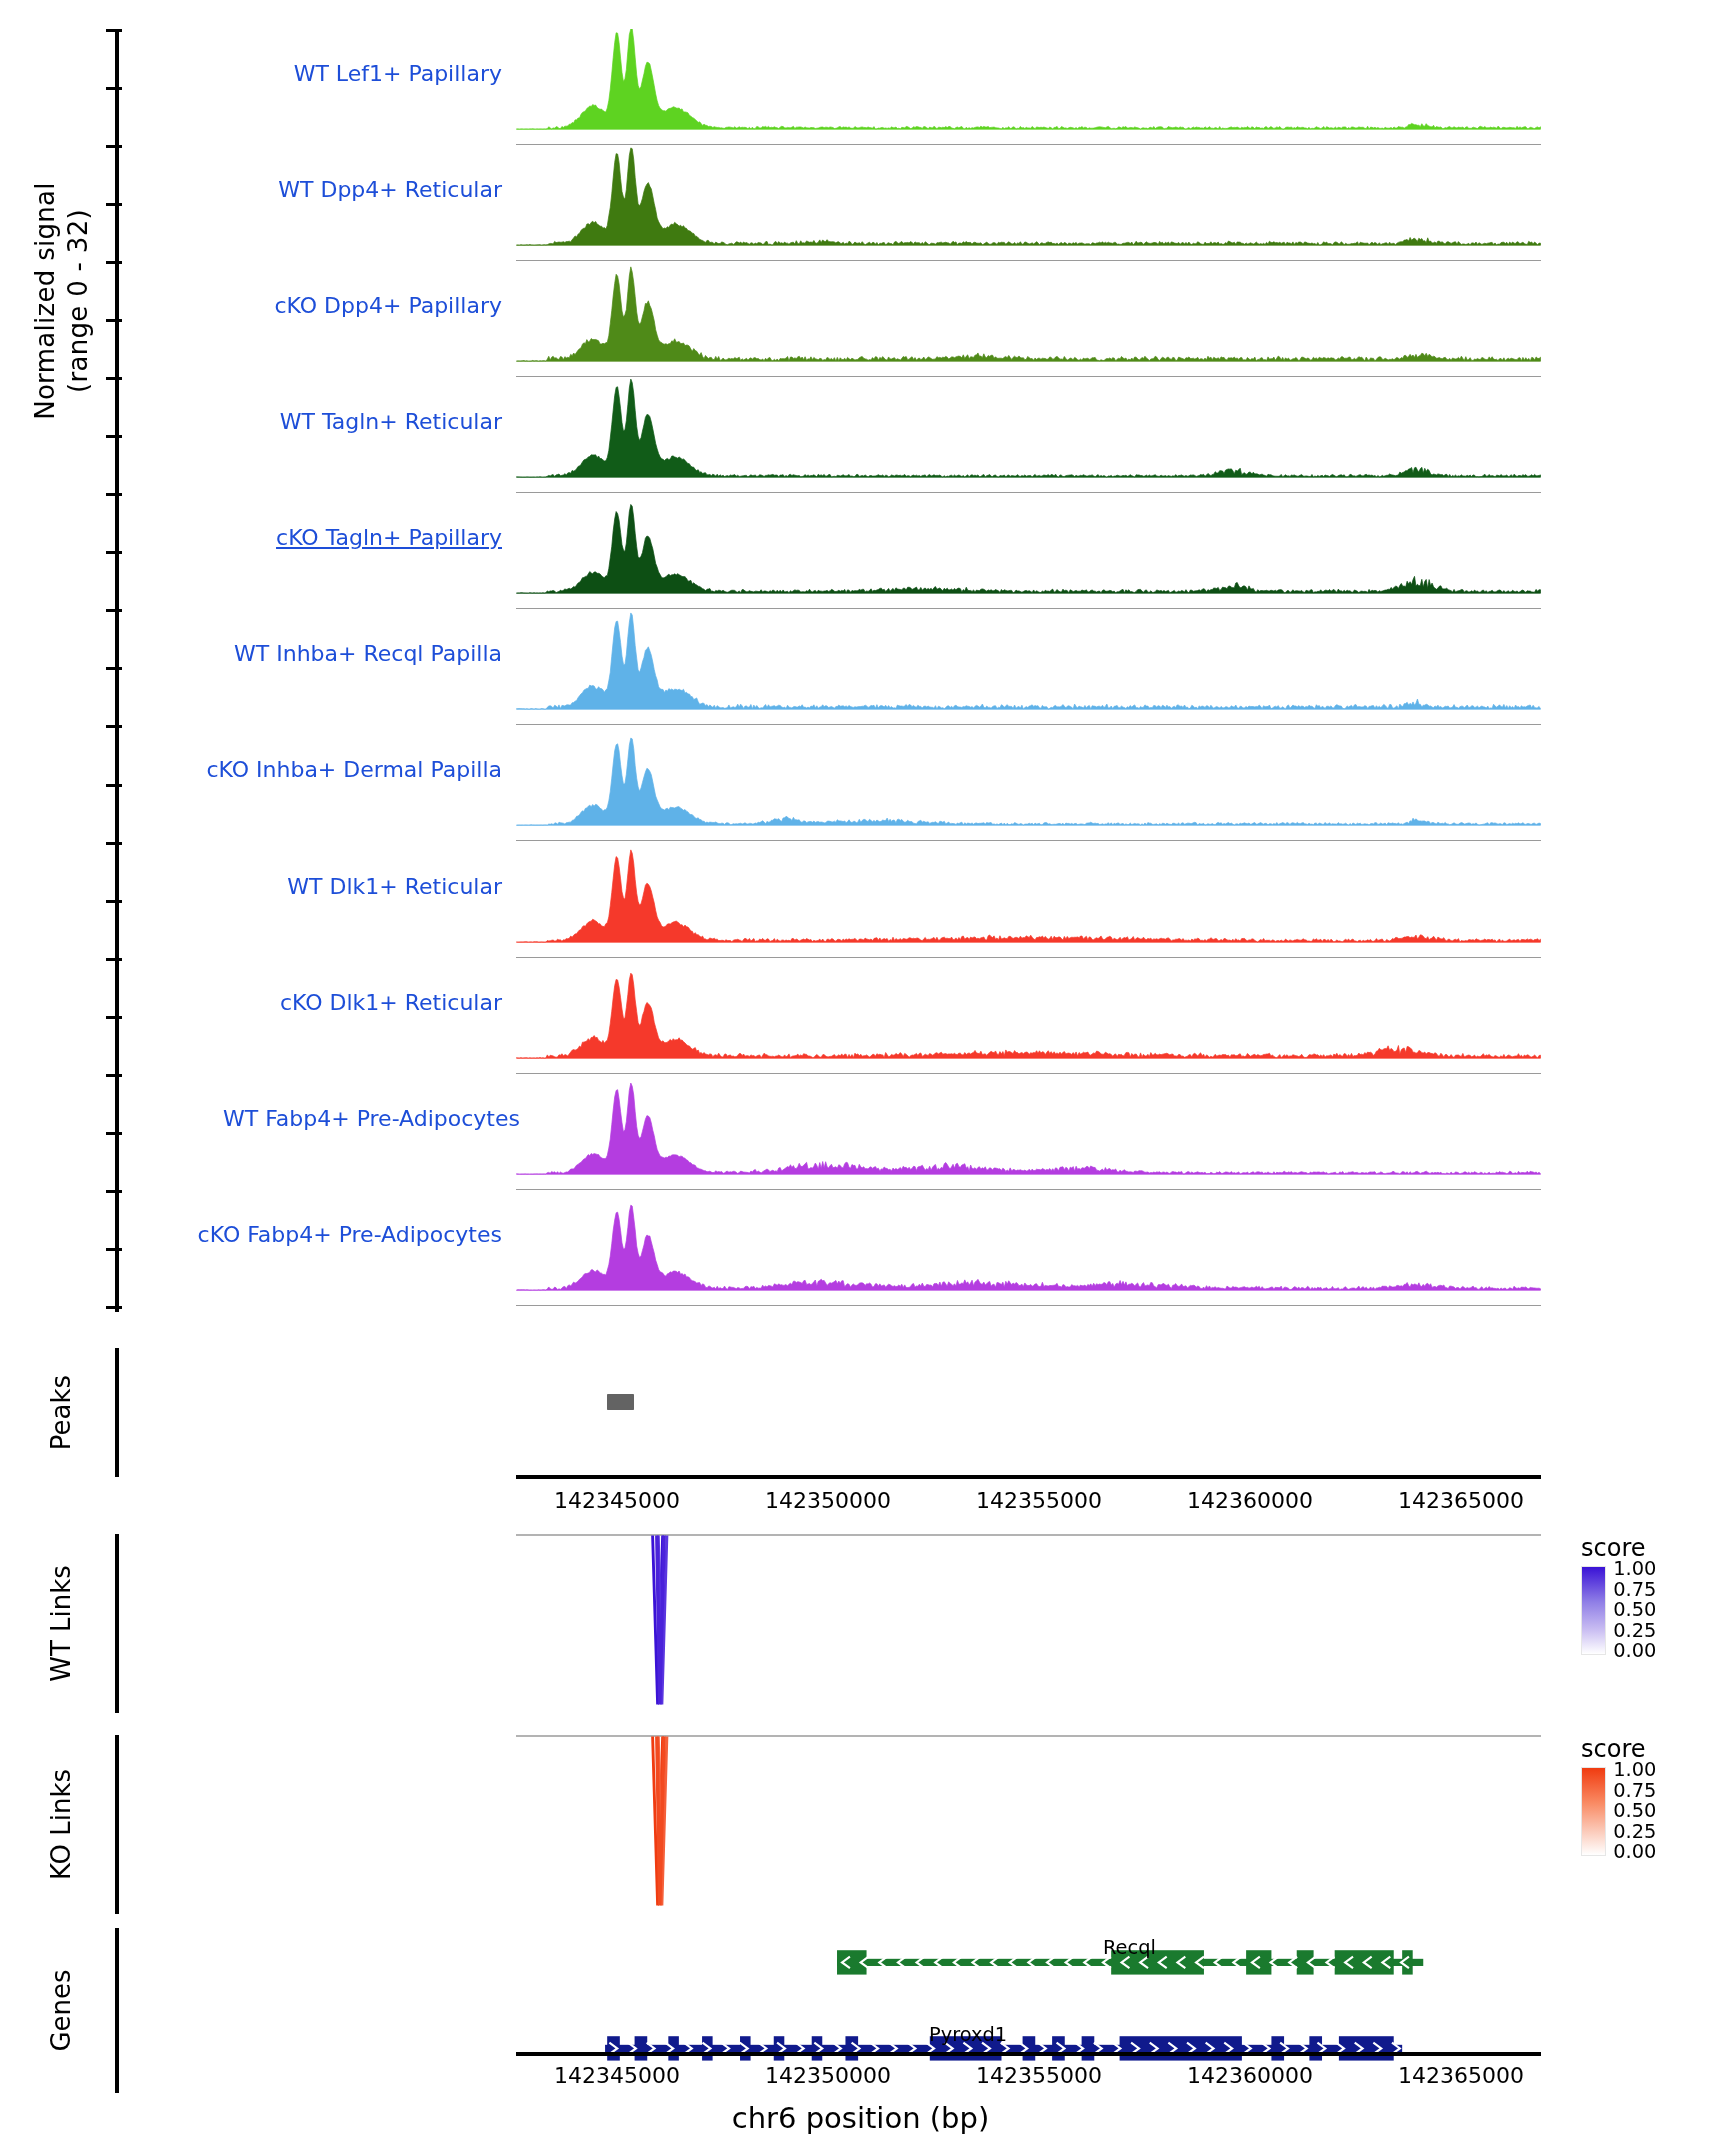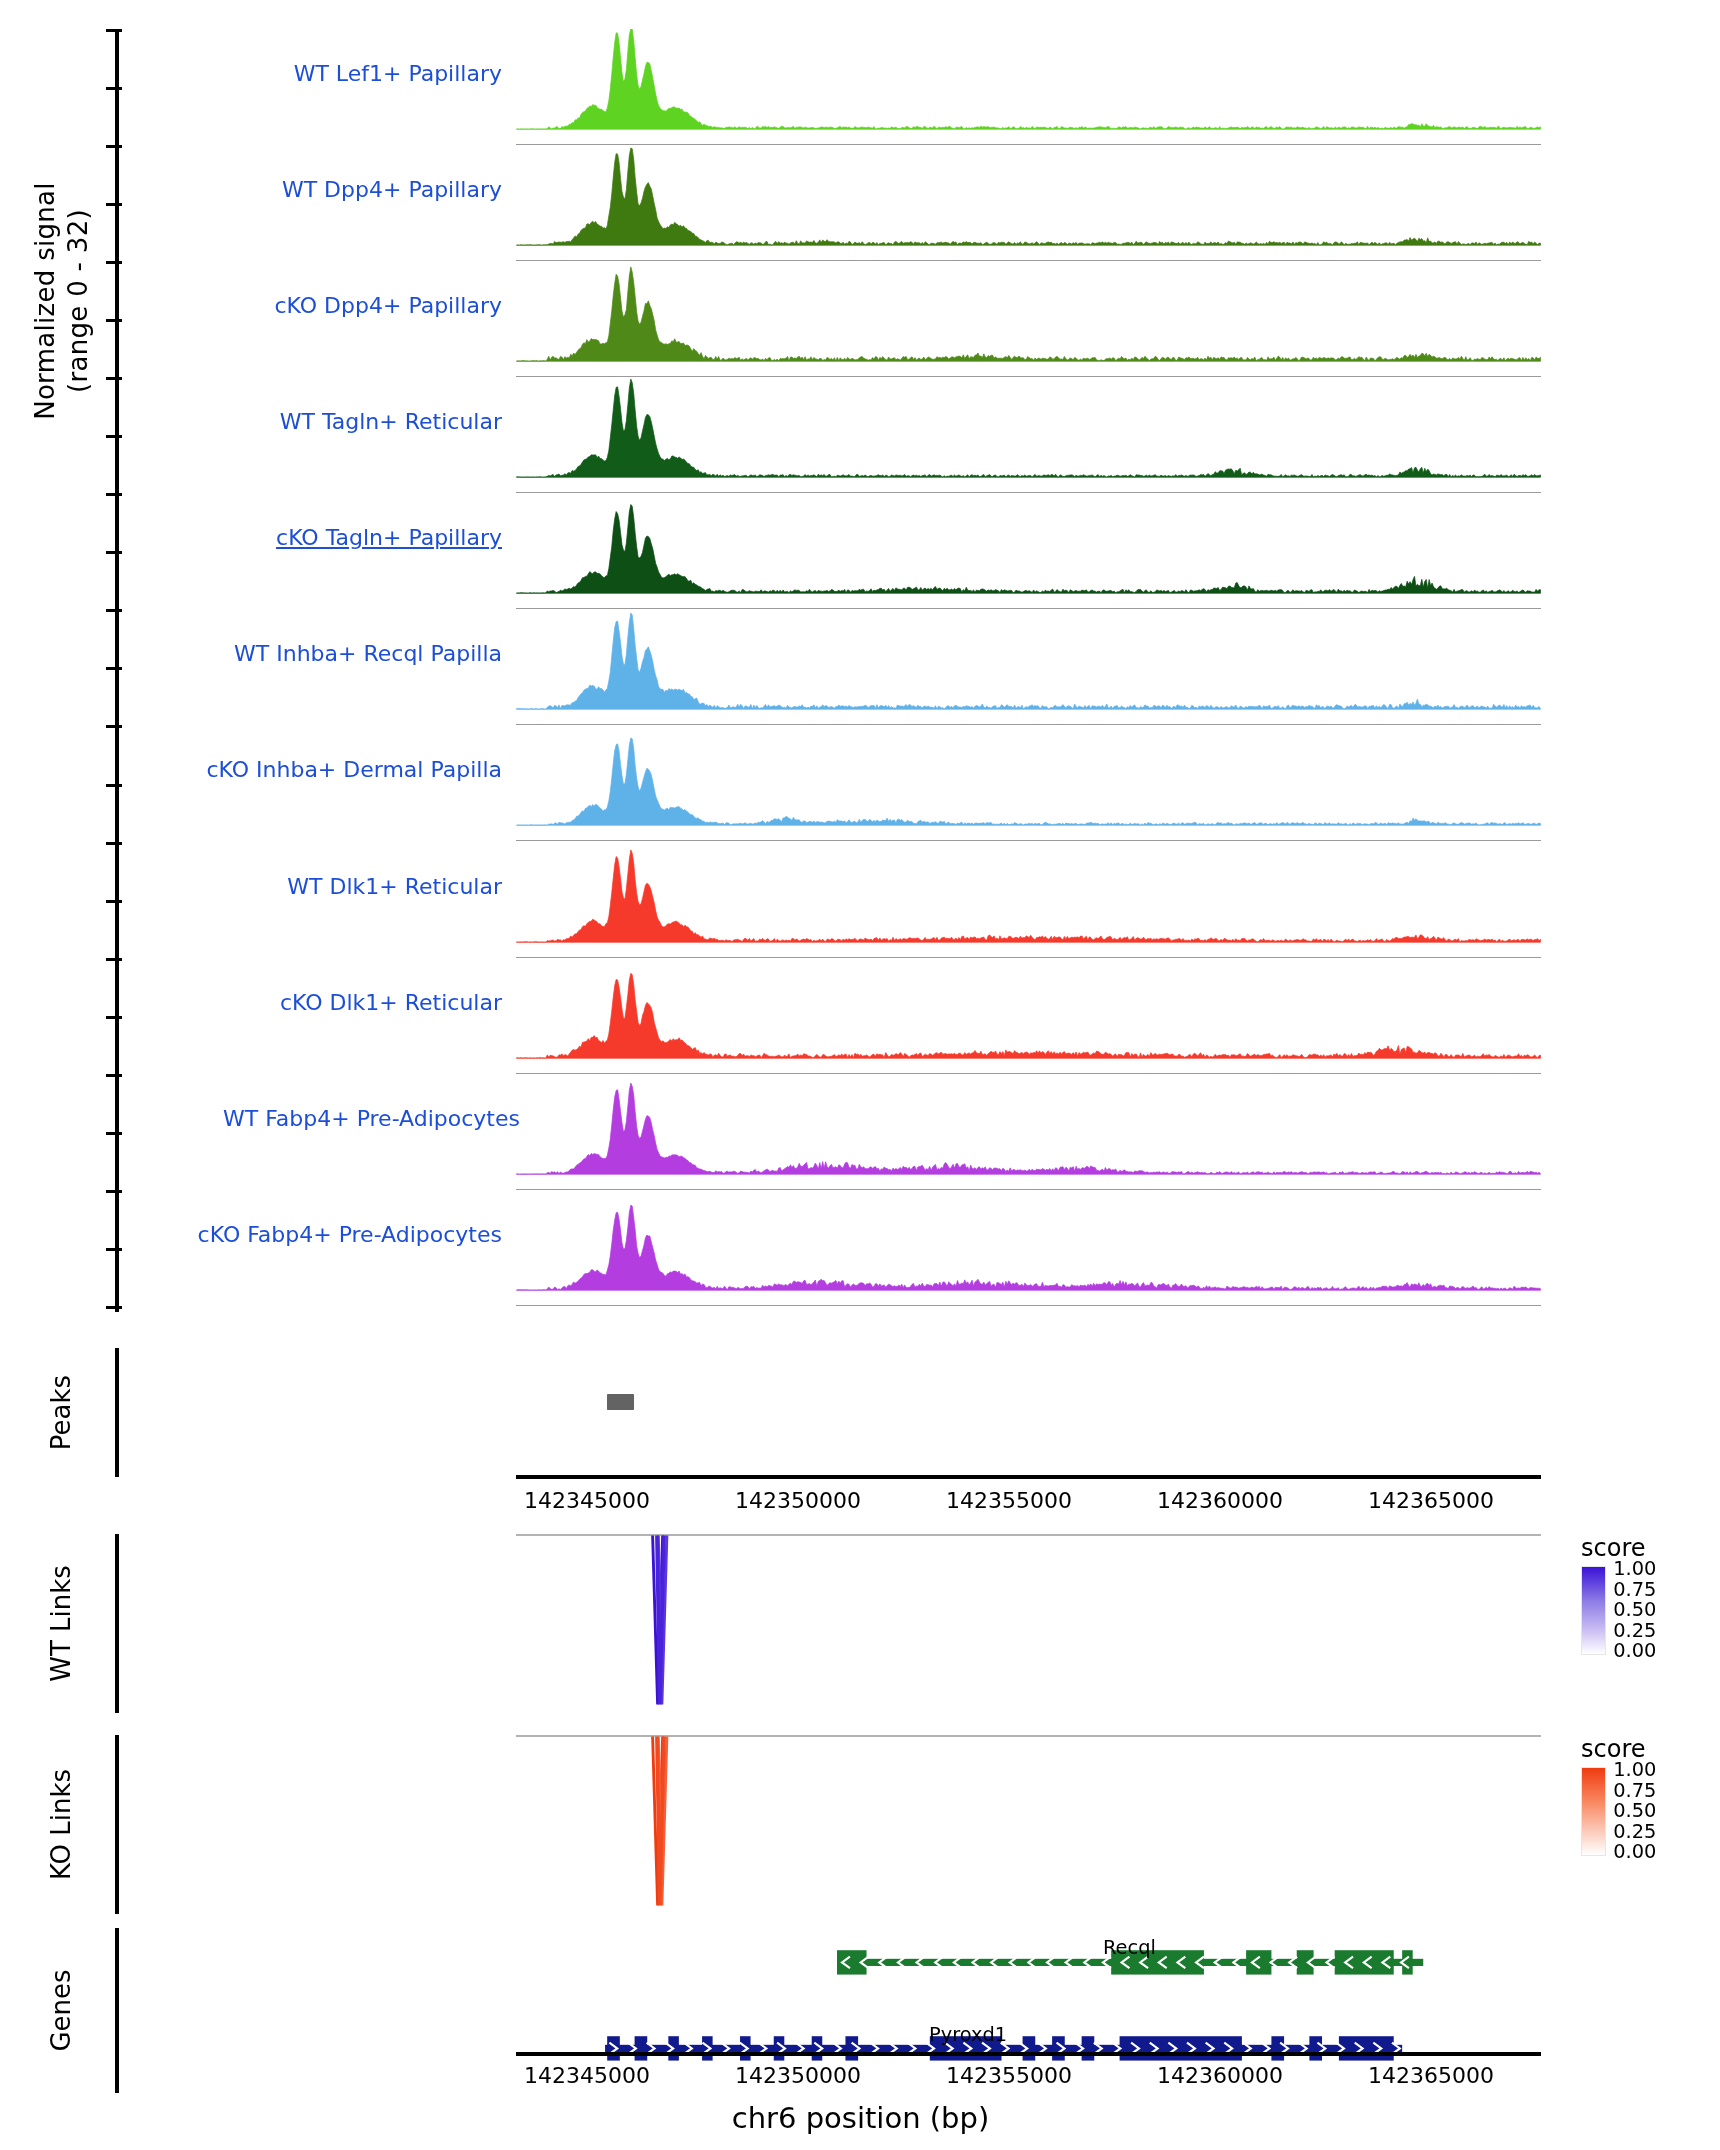--- a/index.html
+++ b/index.html
@@ -108,21 +108,21 @@
 
   
   .axis-line {
     position: absolute;
     height: 3.6px;
     background: #000;
   }
   .axis-tick-label {
     position: absolute;
     font-size: 22px;
-    text-align: left;
+    text-align: center;
     width: 186px;
     color: #000;
   }
 
   
   .links-panel {
     position: absolute;
     left: 516px;
     width: 1025px;
   }
@@ -227,21 +227,21 @@
       <div class="track" style="top: 29px;">
         <div class="track-label" style="left: 387px; transform: translateX(-100%);">WT Lef1+ Papillary</div>
         <div class="track-plot">
           <svg width="1025" height="116" viewBox="0 0 1430 162">
             <path d="M 0 140 L 0.0 139.5 L 2.0 139.6 L 4.1 139.9 L 6.1 139.6 L 8.2 139.5 L 10.2 139.9 L 12.3 139.6 L 14.3 139.6 L 16.4 139.9 L 18.4 139.5 L 20.5 139.6 L 22.5 139.4 L 24.5 139.7 L 26.6 139.9 L 28.6 139.5 L 30.7 139.7 L 32.7 139.6 L 34.8 139.6 L 36.8 139.8 L 38.9 139.5 L 40.9 139.7 L 43.0 139.2 L 45.0 136.6 L 47.1 138.1 L 49.1 139.6 L 51.1 138.1 L 53.2 138.6 L 55.2 136.4 L 57.3 136.7 L 59.3 139.1 L 61.4 139.1 L 63.4 136.1 L 65.5 137.4 L 67.5 135.7 L 69.6 135.7 L 71.6 135.4 L 73.6 133.0 L 75.7 132.9 L 77.7 130.7 L 79.8 131.2 L 81.8 126.9 L 83.9 127.0 L 85.9 124.3 L 88.0 124.2 L 90.0 119.3 L 92.1 116.5 L 94.1 115.4 L 96.2 114.4 L 98.2 111.0 L 100.2 109.7 L 102.3 107.4 L 104.3 108.4 L 106.4 105.5 L 108.4 106.7 L 110.5 106.2 L 112.5 109.5 L 114.6 111.1 L 116.6 112.2 L 118.7 111.8 L 120.7 113.9 L 122.7 115.3 L 124.8 116.0 L 126.8 110.2 L 128.9 99.9 L 130.9 84.1 L 133.0 63.0 L 135.0 40.0 L 137.1 19.1 L 139.1 5.3 L 141.2 5.9 L 143.2 19.0 L 145.3 40.8 L 147.3 60.8 L 149.3 73.3 L 151.4 69.9 L 153.4 56.5 L 155.5 31.0 L 157.5 8.1 L 159.6 0.0 L 161.6 0.0 L 163.7 16.6 L 165.7 40.3 L 167.8 64.0 L 169.8 78.9 L 171.8 84.0 L 173.9 80.3 L 175.9 71.3 L 178.0 62.5 L 180.0 52.2 L 182.1 46.5 L 184.1 46.8 L 186.2 48.9 L 188.2 58.1 L 190.3 68.6 L 192.3 79.2 L 194.3 90.6 L 196.4 100.3 L 198.4 106.7 L 200.5 110.7 L 202.5 112.3 L 204.6 114.2 L 206.6 114.0 L 208.7 114.9 L 210.7 112.4 L 212.8 111.1 L 214.8 110.8 L 216.9 110.0 L 218.9 108.6 L 220.9 109.2 L 223.0 110.4 L 225.0 110.6 L 227.1 110.4 L 229.1 112.4 L 231.2 111.6 L 233.2 115.9 L 235.3 115.8 L 237.3 116.2 L 239.4 117.1 L 241.4 120.6 L 243.4 121.7 L 245.5 123.6 L 247.5 124.5 L 249.6 126.4 L 251.6 128.2 L 253.7 130.6 L 255.7 129.6 L 257.8 132.1 L 259.8 134.6 L 261.9 132.9 L 263.9 134.3 L 266.0 134.8 L 268.0 136.3 L 270.0 135.8 L 272.1 136.2 L 274.1 137.5 L 276.2 136.4 L 278.2 137.1 L 280.3 137.5 L 282.3 137.4 L 284.4 138.1 L 286.4 138.0 L 288.5 138.6 L 290.5 138.7 L 292.5 137.4 L 294.6 137.2 L 296.6 136.8 L 298.7 137.1 L 300.7 137.6 L 302.8 138.1 L 304.8 136.4 L 306.9 138.4 L 308.9 137.9 L 311.0 136.5 L 313.0 137.8 L 315.1 137.2 L 317.1 137.4 L 319.1 137.3 L 321.2 137.8 L 323.2 139.2 L 325.3 137.3 L 327.3 139.7 L 329.4 137.1 L 331.4 139.6 L 333.5 138.8 L 335.5 136.1 L 337.6 136.7 L 339.6 138.1 L 341.6 138.3 L 343.7 136.3 L 345.7 137.0 L 347.8 136.0 L 349.8 137.6 L 351.9 136.0 L 353.9 137.9 L 356.0 137.2 L 358.0 137.7 L 360.1 136.6 L 362.1 137.6 L 364.1 138.0 L 366.2 139.0 L 368.2 137.1 L 370.3 135.9 L 372.3 136.3 L 374.4 138.0 L 376.4 138.3 L 378.5 137.4 L 380.5 137.9 L 382.6 137.9 L 384.6 137.2 L 386.7 135.9 L 388.7 139.0 L 390.7 137.2 L 392.8 137.1 L 394.8 136.8 L 396.9 136.8 L 398.9 137.4 L 401.0 138.2 L 403.0 136.8 L 405.1 138.0 L 407.1 138.1 L 409.2 138.3 L 411.2 137.6 L 413.2 137.7 L 415.3 137.8 L 417.3 139.0 L 419.4 138.5 L 421.4 138.3 L 423.5 137.4 L 425.5 137.0 L 427.6 136.9 L 429.6 137.8 L 431.7 137.1 L 433.7 137.2 L 435.8 137.8 L 437.8 136.8 L 439.8 137.1 L 441.9 137.6 L 443.9 139.0 L 446.0 138.7 L 448.0 138.0 L 450.1 136.7 L 452.1 136.1 L 454.2 138.2 L 456.2 136.7 L 458.3 137.3 L 460.3 137.0 L 462.3 137.9 L 464.4 136.7 L 466.4 138.3 L 468.5 138.7 L 470.5 138.5 L 472.6 136.3 L 474.6 137.5 L 476.7 138.3 L 478.7 137.9 L 480.8 137.1 L 482.8 136.8 L 484.8 137.4 L 486.9 137.6 L 488.9 137.9 L 491.0 136.8 L 493.0 137.7 L 495.1 138.0 L 497.1 138.5 L 499.2 136.3 L 501.2 139.7 L 503.3 139.3 L 505.3 138.3 L 507.4 138.6 L 509.4 137.7 L 511.4 137.5 L 513.5 138.6 L 515.5 138.2 L 517.6 138.8 L 519.6 138.1 L 521.7 138.9 L 523.7 136.6 L 525.8 138.0 L 527.8 137.8 L 529.9 137.0 L 531.9 139.0 L 533.9 138.6 L 536.0 139.5 L 538.0 137.3 L 540.1 137.6 L 542.1 138.2 L 544.2 136.0 L 546.2 136.4 L 548.3 137.7 L 550.3 139.1 L 552.4 138.6 L 554.4 136.4 L 556.5 137.5 L 558.5 136.3 L 560.5 136.5 L 562.6 137.3 L 564.6 137.6 L 566.7 138.8 L 568.7 136.3 L 570.8 136.6 L 572.8 137.9 L 574.9 139.2 L 576.9 137.0 L 579.0 137.8 L 581.0 138.1 L 583.0 135.9 L 585.1 137.4 L 587.1 139.2 L 589.2 137.3 L 591.2 137.2 L 593.3 138.0 L 595.3 137.2 L 597.4 137.7 L 599.4 136.3 L 601.5 137.7 L 603.5 136.3 L 605.6 136.1 L 607.6 138.3 L 609.6 138.7 L 611.7 139.3 L 613.7 137.6 L 615.8 136.9 L 617.8 138.1 L 619.9 136.8 L 621.9 136.1 L 624.0 138.8 L 626.0 139.5 L 628.1 137.3 L 630.1 138.9 L 632.1 137.8 L 634.2 138.9 L 636.2 137.8 L 638.3 138.3 L 640.3 137.5 L 642.4 136.9 L 644.4 136.7 L 646.5 137.5 L 648.5 135.8 L 650.6 137.1 L 652.6 136.1 L 654.6 136.8 L 656.7 136.9 L 658.7 136.2 L 660.8 137.8 L 662.8 137.4 L 664.9 137.2 L 666.9 137.0 L 669.0 137.8 L 671.0 138.1 L 673.1 138.2 L 675.1 138.9 L 677.2 139.7 L 679.2 137.2 L 681.2 139.3 L 683.3 138.0 L 685.3 138.4 L 687.4 136.4 L 689.4 138.9 L 691.5 138.4 L 693.5 136.5 L 695.6 137.1 L 697.6 139.7 L 699.7 138.6 L 701.7 138.9 L 703.7 136.0 L 705.8 138.4 L 707.8 137.6 L 709.9 139.0 L 711.9 137.3 L 714.0 138.3 L 716.0 138.1 L 718.1 138.7 L 720.1 136.1 L 722.2 137.9 L 724.2 139.2 L 726.3 136.7 L 728.3 137.3 L 730.3 137.6 L 732.4 137.2 L 734.4 137.5 L 736.5 137.0 L 738.5 137.5 L 740.6 138.3 L 742.6 138.8 L 744.7 137.0 L 746.7 137.9 L 748.8 139.5 L 750.8 137.6 L 752.8 137.3 L 754.9 136.0 L 756.9 139.2 L 759.0 138.8 L 761.0 136.3 L 763.1 137.1 L 765.1 138.2 L 767.2 138.1 L 769.2 139.0 L 771.3 138.0 L 773.3 137.3 L 775.4 137.6 L 777.4 138.1 L 779.4 138.9 L 781.5 137.6 L 783.5 139.4 L 785.6 137.1 L 787.6 137.5 L 789.7 136.3 L 791.7 138.1 L 793.8 137.1 L 795.8 137.5 L 797.9 139.2 L 799.9 138.0 L 801.9 138.6 L 804.0 138.5 L 806.0 138.4 L 808.1 138.0 L 810.1 137.3 L 812.2 136.8 L 814.2 136.6 L 816.3 136.8 L 818.3 137.1 L 820.4 137.6 L 822.4 138.0 L 824.4 136.8 L 826.5 136.0 L 828.5 137.7 L 830.6 139.2 L 832.6 138.8 L 834.7 138.6 L 836.7 139.3 L 838.8 138.7 L 840.8 136.6 L 842.9 137.3 L 844.9 138.4 L 847.0 136.4 L 849.0 137.2 L 851.0 136.2 L 853.1 138.4 L 855.1 138.1 L 857.2 137.5 L 859.2 137.7 L 861.3 138.3 L 863.3 136.8 L 865.4 137.5 L 867.4 137.8 L 869.5 138.6 L 871.5 139.8 L 873.5 138.3 L 875.6 138.0 L 877.6 138.6 L 879.7 138.4 L 881.7 139.4 L 883.8 137.7 L 885.8 137.3 L 887.9 138.7 L 889.9 136.1 L 892.0 139.1 L 894.0 137.7 L 896.1 136.8 L 898.1 136.6 L 900.1 136.6 L 902.2 137.1 L 904.2 139.6 L 906.3 138.8 L 908.3 138.5 L 910.4 136.1 L 912.4 137.1 L 914.5 137.5 L 916.5 138.0 L 918.6 137.6 L 920.6 136.8 L 922.6 137.5 L 924.7 138.2 L 926.7 136.7 L 928.8 137.4 L 930.8 137.2 L 932.9 139.1 L 934.9 139.9 L 937.0 138.5 L 939.0 137.7 L 941.1 139.4 L 943.1 138.2 L 945.2 136.9 L 947.2 138.2 L 949.2 136.9 L 951.3 137.4 L 953.3 137.5 L 955.4 138.4 L 957.4 138.1 L 959.5 138.7 L 961.5 136.6 L 963.6 138.2 L 965.6 138.4 L 967.7 136.3 L 969.7 138.6 L 971.7 138.5 L 973.8 138.9 L 975.8 137.6 L 977.9 138.1 L 979.9 139.6 L 982.0 136.2 L 984.0 139.8 L 986.1 138.3 L 988.1 138.9 L 990.2 138.8 L 992.2 139.0 L 994.2 138.1 L 996.3 137.3 L 998.3 136.7 L 1000.4 137.9 L 1002.4 137.4 L 1004.5 137.7 L 1006.5 137.0 L 1008.6 137.9 L 1010.6 138.9 L 1012.7 137.2 L 1014.7 138.1 L 1016.8 137.4 L 1018.8 138.0 L 1020.8 136.0 L 1022.9 138.0 L 1024.9 138.6 L 1027.0 136.6 L 1029.0 137.3 L 1031.1 139.4 L 1033.1 136.7 L 1035.2 137.7 L 1037.2 137.6 L 1039.3 138.7 L 1041.3 138.3 L 1043.3 138.8 L 1045.4 136.7 L 1047.4 136.4 L 1049.5 138.9 L 1051.5 137.7 L 1053.6 136.3 L 1055.6 137.7 L 1057.7 138.8 L 1059.7 138.1 L 1061.8 136.7 L 1063.8 137.8 L 1065.9 136.2 L 1067.9 138.6 L 1069.9 139.6 L 1072.0 139.8 L 1074.0 137.4 L 1076.1 137.0 L 1078.1 137.1 L 1080.2 137.6 L 1082.2 136.7 L 1084.3 138.8 L 1086.3 137.6 L 1088.4 138.6 L 1090.4 136.4 L 1092.4 137.4 L 1094.5 138.0 L 1096.5 137.4 L 1098.6 137.3 L 1100.6 138.2 L 1102.7 138.3 L 1104.7 139.4 L 1106.8 137.3 L 1108.8 139.5 L 1110.9 138.5 L 1112.9 138.9 L 1114.9 138.2 L 1117.0 136.4 L 1119.0 137.5 L 1121.1 138.1 L 1123.1 139.2 L 1125.2 138.1 L 1127.2 136.1 L 1129.3 139.7 L 1131.3 136.4 L 1133.4 137.3 L 1135.4 138.4 L 1137.5 137.9 L 1139.5 138.3 L 1141.5 138.8 L 1143.6 136.9 L 1145.6 138.8 L 1147.7 137.3 L 1149.7 137.7 L 1151.8 138.6 L 1153.8 137.0 L 1155.9 136.8 L 1157.9 136.7 L 1160.0 139.4 L 1162.0 137.6 L 1164.0 139.0 L 1166.1 137.0 L 1168.1 136.8 L 1170.2 137.7 L 1172.2 138.4 L 1174.3 137.9 L 1176.3 136.7 L 1178.4 137.3 L 1180.4 137.3 L 1182.5 137.2 L 1184.5 138.5 L 1186.6 139.2 L 1188.6 135.8 L 1190.6 139.5 L 1192.7 137.0 L 1194.7 137.3 L 1196.8 138.2 L 1198.8 137.3 L 1200.9 138.5 L 1202.9 137.6 L 1205.0 138.6 L 1207.0 138.8 L 1209.1 138.4 L 1211.1 139.2 L 1213.1 137.3 L 1215.2 138.4 L 1217.2 138.5 L 1219.3 138.4 L 1221.3 137.6 L 1223.4 138.9 L 1225.4 136.8 L 1227.5 138.2 L 1229.5 138.3 L 1231.6 136.1 L 1233.6 136.9 L 1235.7 137.2 L 1237.7 137.2 L 1239.7 138.5 L 1241.8 137.0 L 1243.8 136.5 L 1245.9 133.5 L 1247.9 133.6 L 1250.0 131.8 L 1252.0 132.8 L 1254.1 133.6 L 1256.1 133.7 L 1258.2 134.5 L 1260.2 134.4 L 1262.2 136.4 L 1264.3 132.3 L 1266.3 135.4 L 1268.4 135.8 L 1270.4 132.2 L 1272.5 134.8 L 1274.5 135.7 L 1276.6 136.4 L 1278.6 136.7 L 1280.7 134.5 L 1282.7 138.2 L 1284.7 136.3 L 1286.8 137.0 L 1288.8 137.3 L 1290.9 136.7 L 1292.9 138.8 L 1295.0 139.0 L 1297.0 137.6 L 1299.1 138.1 L 1301.1 136.9 L 1303.2 136.2 L 1305.2 137.9 L 1307.3 137.8 L 1309.3 136.6 L 1311.3 137.5 L 1313.4 138.3 L 1315.4 137.0 L 1317.5 137.5 L 1319.5 137.4 L 1321.6 136.9 L 1323.6 139.1 L 1325.7 136.9 L 1327.7 136.6 L 1329.8 138.6 L 1331.8 138.7 L 1333.8 138.5 L 1335.9 137.1 L 1337.9 137.6 L 1340.0 138.4 L 1342.0 139.1 L 1344.1 136.8 L 1346.1 135.9 L 1348.2 136.7 L 1350.2 137.6 L 1352.3 136.3 L 1354.3 138.0 L 1356.4 137.9 L 1358.4 138.0 L 1360.4 137.0 L 1362.5 138.0 L 1364.5 137.1 L 1366.6 137.6 L 1368.6 138.7 L 1370.7 135.8 L 1372.7 137.3 L 1374.8 139.3 L 1376.8 137.6 L 1378.9 137.3 L 1380.9 137.8 L 1382.9 138.1 L 1385.0 137.8 L 1387.0 137.3 L 1389.1 137.7 L 1391.1 137.9 L 1393.2 137.9 L 1395.2 138.8 L 1397.3 135.9 L 1399.3 138.4 L 1401.4 136.7 L 1403.4 138.1 L 1405.5 137.3 L 1407.5 136.6 L 1409.5 136.5 L 1411.6 139.2 L 1413.6 138.8 L 1415.7 137.3 L 1417.7 137.5 L 1419.8 138.6 L 1421.8 139.0 L 1423.9 137.5 L 1425.9 136.7 L 1428.0 138.1 L 1430.0 136.6 L 1430 140 Z" fill="#5ed321" stroke="#5ed321" stroke-width="1"></path>
           </svg>
         </div>
         <div class="baseline"></div>
       </div>
       <div class="track" style="top: 145px;">
-        <div class="track-label" style="left: 387px; transform: translateX(-100%);">WT Dpp4+ Papillary</div>
+        <div class="track-label" style="left: 387px; transform: translateX(-100%);">WT Dpp4+ Reticular</div>
         <div class="track-plot">
           <svg width="1025" height="116" viewBox="0 0 1430 162">
             <path d="M 0 140 L 0.0 139.6 L 2.0 139.7 L 4.1 139.9 L 6.1 139.3 L 8.2 139.6 L 10.2 139.8 L 12.3 139.6 L 14.3 139.3 L 16.4 139.7 L 18.4 139.1 L 20.5 139.5 L 22.5 139.6 L 24.5 139.9 L 26.6 139.6 L 28.6 139.5 L 30.7 139.4 L 32.7 139.3 L 34.8 139.9 L 36.8 139.5 L 38.9 139.2 L 40.9 139.5 L 43.0 139.2 L 45.0 138.1 L 47.1 137.5 L 49.1 137.6 L 51.1 138.2 L 53.2 134.6 L 55.2 136.3 L 57.3 135.9 L 59.3 135.5 L 61.4 135.8 L 63.4 135.7 L 65.5 135.0 L 67.5 136.1 L 69.6 134.8 L 71.6 134.9 L 73.6 134.3 L 75.7 135.4 L 77.7 132.0 L 79.8 130.0 L 81.8 127.0 L 83.9 128.5 L 85.9 124.5 L 88.0 123.3 L 90.0 119.5 L 92.1 117.2 L 94.1 116.2 L 96.2 115.9 L 98.2 110.5 L 100.2 110.0 L 102.3 111.3 L 104.3 108.1 L 106.4 106.5 L 108.4 108.5 L 110.5 106.8 L 112.5 110.5 L 114.6 111.5 L 116.6 113.5 L 118.7 113.3 L 120.7 116.2 L 122.7 115.3 L 124.8 117.4 L 126.8 112.3 L 128.9 99.0 L 130.9 87.2 L 133.0 68.3 L 135.0 45.8 L 137.1 24.3 L 139.1 12.1 L 141.2 12.7 L 143.2 24.3 L 145.3 46.9 L 147.3 65.1 L 149.3 72.7 L 151.4 75.9 L 153.4 62.0 L 155.5 36.8 L 157.5 14.6 L 159.6 4.1 L 161.6 5.3 L 163.7 20.4 L 165.7 45.4 L 167.8 65.8 L 169.8 82.3 L 171.8 84.9 L 173.9 81.0 L 175.9 74.3 L 178.0 64.9 L 180.0 58.6 L 182.1 54.7 L 184.1 52.5 L 186.2 57.7 L 188.2 61.3 L 190.3 71.4 L 192.3 81.8 L 194.3 90.3 L 196.4 102.1 L 198.4 107.0 L 200.5 111.0 L 202.5 113.9 L 204.6 116.9 L 206.6 115.9 L 208.7 116.7 L 210.7 114.1 L 212.8 115.3 L 214.8 111.6 L 216.9 110.5 L 218.9 111.4 L 220.9 108.0 L 223.0 110.0 L 225.0 111.2 L 227.1 113.3 L 229.1 112.0 L 231.2 114.5 L 233.2 112.7 L 235.3 116.0 L 237.3 116.4 L 239.4 119.4 L 241.4 119.9 L 243.4 120.8 L 245.5 123.2 L 247.5 123.6 L 249.6 127.3 L 251.6 127.5 L 253.7 129.6 L 255.7 131.5 L 257.8 132.7 L 259.8 133.3 L 261.9 134.7 L 263.9 136.1 L 266.0 133.2 L 268.0 133.3 L 270.0 136.3 L 272.1 135.7 L 274.1 136.2 L 276.2 138.2 L 278.2 135.6 L 280.3 136.9 L 282.3 137.7 L 284.4 137.5 L 286.4 135.6 L 288.5 135.8 L 290.5 137.1 L 292.5 138.8 L 294.6 139.3 L 296.6 138.1 L 298.7 137.7 L 300.7 137.1 L 302.8 138.8 L 304.8 137.4 L 306.9 135.2 L 308.9 135.6 L 311.0 137.0 L 313.0 135.5 L 315.1 137.7 L 317.1 135.4 L 319.1 137.0 L 321.2 136.2 L 323.2 137.4 L 325.3 138.7 L 327.3 136.5 L 329.4 137.0 L 331.4 138.5 L 333.5 137.0 L 335.5 137.9 L 337.6 136.2 L 339.6 136.4 L 341.6 137.0 L 343.7 138.7 L 345.7 138.2 L 347.8 135.1 L 349.8 134.6 L 351.9 139.4 L 353.9 138.3 L 356.0 139.4 L 358.0 139.5 L 360.1 135.9 L 362.1 134.6 L 364.1 137.7 L 366.2 134.9 L 368.2 137.1 L 370.3 136.5 L 372.3 137.7 L 374.4 135.6 L 376.4 137.2 L 378.5 137.1 L 380.5 138.5 L 382.6 136.7 L 384.6 136.0 L 386.7 135.8 L 388.7 138.3 L 390.7 133.6 L 392.8 137.6 L 394.8 138.1 L 396.9 133.8 L 398.9 136.9 L 401.0 136.6 L 403.0 137.1 L 405.1 133.9 L 407.1 135.0 L 409.2 135.9 L 411.2 135.5 L 413.2 136.1 L 415.3 133.3 L 417.3 136.8 L 419.4 137.2 L 421.4 135.7 L 423.5 132.5 L 425.5 136.3 L 427.6 132.5 L 429.6 134.5 L 431.7 134.9 L 433.7 132.2 L 435.8 134.6 L 437.8 135.2 L 439.8 135.2 L 441.9 135.1 L 443.9 135.4 L 446.0 136.8 L 448.0 135.3 L 450.1 135.2 L 452.1 137.1 L 454.2 137.5 L 456.2 135.8 L 458.3 138.6 L 460.3 136.9 L 462.3 137.9 L 464.4 134.4 L 466.4 135.6 L 468.5 139.0 L 470.5 138.0 L 472.6 135.5 L 474.6 136.9 L 476.7 137.2 L 478.7 136.4 L 480.8 137.8 L 482.8 135.0 L 484.8 137.5 L 486.9 139.4 L 488.9 138.0 L 491.0 136.7 L 493.0 135.7 L 495.1 138.5 L 497.1 136.1 L 499.2 136.1 L 501.2 138.6 L 503.3 136.1 L 505.3 139.7 L 507.4 137.2 L 509.4 137.5 L 511.4 136.5 L 513.5 136.2 L 515.5 139.8 L 517.6 137.4 L 519.6 136.4 L 521.7 137.7 L 523.7 137.6 L 525.8 139.4 L 527.8 135.6 L 529.9 134.6 L 531.9 136.4 L 533.9 137.7 L 536.0 136.1 L 538.0 134.7 L 540.1 137.3 L 542.1 136.4 L 544.2 136.4 L 546.2 136.1 L 548.3 136.7 L 550.3 134.9 L 552.4 136.2 L 554.4 138.1 L 556.5 135.3 L 558.5 136.6 L 560.5 136.5 L 562.6 136.6 L 564.6 138.3 L 566.7 136.0 L 568.7 138.6 L 570.8 135.1 L 572.8 136.4 L 574.9 138.5 L 576.9 139.0 L 579.0 137.1 L 581.0 137.3 L 583.0 137.5 L 585.1 138.7 L 587.1 136.5 L 589.2 136.5 L 591.2 136.0 L 593.3 135.7 L 595.3 137.0 L 597.4 136.3 L 599.4 135.8 L 601.5 136.6 L 603.5 136.7 L 605.6 138.5 L 607.6 136.5 L 609.6 134.5 L 611.7 136.3 L 613.7 135.3 L 615.8 139.4 L 617.8 136.9 L 619.9 137.0 L 621.9 137.5 L 624.0 135.1 L 626.0 136.4 L 628.1 134.9 L 630.1 136.3 L 632.1 136.1 L 634.2 136.1 L 636.2 138.1 L 638.3 136.1 L 640.3 135.7 L 642.4 137.0 L 644.4 137.2 L 646.5 137.2 L 648.5 136.6 L 650.6 139.2 L 652.6 138.3 L 654.6 136.9 L 656.7 135.5 L 658.7 137.6 L 660.8 138.6 L 662.8 138.5 L 664.9 136.8 L 666.9 136.3 L 669.0 137.2 L 671.0 138.8 L 673.1 135.8 L 675.1 136.8 L 677.2 135.8 L 679.2 136.0 L 681.2 136.0 L 683.3 138.7 L 685.3 136.8 L 687.4 135.2 L 689.4 136.5 L 691.5 138.0 L 693.5 138.3 L 695.6 136.1 L 697.6 138.8 L 699.7 136.8 L 701.7 137.5 L 703.7 135.1 L 705.8 138.6 L 707.8 138.2 L 709.9 135.4 L 711.9 135.9 L 714.0 137.3 L 716.0 138.1 L 718.1 137.6 L 720.1 136.6 L 722.2 138.2 L 724.2 136.9 L 726.3 135.0 L 728.3 136.7 L 730.3 139.5 L 732.4 136.7 L 734.4 136.7 L 736.5 137.9 L 738.5 137.4 L 740.6 136.0 L 742.6 135.3 L 744.7 136.3 L 746.7 135.8 L 748.8 137.6 L 750.8 137.5 L 752.8 138.2 L 754.9 136.9 L 756.9 138.8 L 759.0 137.1 L 761.0 136.1 L 763.1 138.2 L 765.1 136.1 L 767.2 137.0 L 769.2 138.9 L 771.3 137.0 L 773.3 137.3 L 775.4 138.2 L 777.4 136.4 L 779.4 137.6 L 781.5 136.0 L 783.5 138.7 L 785.6 137.1 L 787.6 137.0 L 789.7 136.7 L 791.7 137.6 L 793.8 138.6 L 795.8 137.9 L 797.9 138.0 L 799.9 137.9 L 801.9 139.4 L 804.0 136.6 L 806.0 136.9 L 808.1 138.0 L 810.1 136.9 L 812.2 136.7 L 814.2 135.7 L 816.3 137.0 L 818.3 135.2 L 820.4 137.3 L 822.4 135.8 L 824.4 137.1 L 826.5 135.7 L 828.5 136.7 L 830.6 137.0 L 832.6 137.4 L 834.7 136.0 L 836.7 136.0 L 838.8 138.6 L 840.8 138.3 L 842.9 138.8 L 844.9 138.6 L 847.0 137.3 L 849.0 137.2 L 851.0 136.7 L 853.1 136.0 L 855.1 136.1 L 857.2 137.7 L 859.2 135.5 L 861.3 139.2 L 863.3 137.3 L 865.4 134.4 L 867.4 137.0 L 869.5 136.6 L 871.5 135.9 L 873.5 136.3 L 875.6 138.8 L 877.6 136.9 L 879.7 135.2 L 881.7 136.8 L 883.8 137.3 L 885.8 137.4 L 887.9 136.9 L 889.9 136.1 L 892.0 136.2 L 894.0 136.9 L 896.1 138.8 L 898.1 134.6 L 900.1 136.7 L 902.2 135.9 L 904.2 138.6 L 906.3 135.8 L 908.3 137.2 L 910.4 135.5 L 912.4 138.5 L 914.5 135.3 L 916.5 135.9 L 918.6 136.8 L 920.6 137.3 L 922.6 137.6 L 924.7 136.0 L 926.7 138.6 L 928.8 136.9 L 930.8 136.0 L 932.9 138.1 L 934.9 136.1 L 937.0 138.1 L 939.0 135.6 L 941.1 138.4 L 943.1 139.0 L 945.2 137.2 L 947.2 138.0 L 949.2 138.0 L 951.3 135.1 L 953.3 136.3 L 955.4 138.0 L 957.4 138.5 L 959.5 139.0 L 961.5 135.7 L 963.6 137.5 L 965.6 137.6 L 967.7 137.5 L 969.7 135.2 L 971.7 137.8 L 973.8 136.4 L 975.8 136.4 L 977.9 137.3 L 979.9 135.5 L 982.0 138.5 L 984.0 137.6 L 986.1 138.6 L 988.1 138.7 L 990.2 136.3 L 992.2 137.7 L 994.2 134.1 L 996.3 135.0 L 998.3 136.2 L 1000.4 136.8 L 1002.4 135.7 L 1004.5 138.6 L 1006.5 135.4 L 1008.6 135.6 L 1010.6 135.7 L 1012.7 137.2 L 1014.7 137.4 L 1016.8 138.7 L 1018.8 136.7 L 1020.8 138.2 L 1022.9 137.8 L 1024.9 136.6 L 1027.0 137.5 L 1029.0 138.4 L 1031.1 137.4 L 1033.1 135.5 L 1035.2 137.5 L 1037.2 138.5 L 1039.3 137.6 L 1041.3 138.6 L 1043.3 137.3 L 1045.4 138.9 L 1047.4 136.0 L 1049.5 138.1 L 1051.5 134.4 L 1053.6 136.0 L 1055.6 136.3 L 1057.7 135.2 L 1059.7 136.4 L 1061.8 136.2 L 1063.8 136.9 L 1065.9 135.9 L 1067.9 137.4 L 1069.9 136.4 L 1072.0 135.7 L 1074.0 138.9 L 1076.1 135.8 L 1078.1 136.8 L 1080.2 136.8 L 1082.2 138.2 L 1084.3 135.3 L 1086.3 138.9 L 1088.4 136.1 L 1090.4 137.2 L 1092.4 135.6 L 1094.5 135.5 L 1096.5 136.4 L 1098.6 138.1 L 1100.6 135.4 L 1102.7 135.8 L 1104.7 137.0 L 1106.8 137.3 L 1108.8 137.7 L 1110.9 136.8 L 1112.9 138.0 L 1114.9 137.5 L 1117.0 139.3 L 1119.0 136.1 L 1121.1 139.7 L 1123.1 139.4 L 1125.2 138.0 L 1127.2 135.2 L 1129.3 136.7 L 1131.3 135.5 L 1133.4 137.9 L 1135.4 137.6 L 1137.5 137.9 L 1139.5 139.6 L 1141.5 136.5 L 1143.6 135.3 L 1145.6 135.9 L 1147.7 137.4 L 1149.7 138.1 L 1151.8 135.2 L 1153.8 136.7 L 1155.9 139.8 L 1157.9 137.1 L 1160.0 138.6 L 1162.0 138.6 L 1164.0 138.5 L 1166.1 137.5 L 1168.1 137.8 L 1170.2 137.2 L 1172.2 137.3 L 1174.3 135.1 L 1176.3 139.2 L 1178.4 135.8 L 1180.4 136.5 L 1182.5 136.9 L 1184.5 137.2 L 1186.6 137.2 L 1188.6 136.8 L 1190.6 139.3 L 1192.7 137.2 L 1194.7 135.7 L 1196.8 137.7 L 1198.8 136.0 L 1200.9 137.3 L 1202.9 138.9 L 1205.0 136.5 L 1207.0 139.2 L 1209.1 138.0 L 1211.1 137.7 L 1213.1 136.7 L 1215.2 136.6 L 1217.2 139.1 L 1219.3 135.7 L 1221.3 138.2 L 1223.4 137.4 L 1225.4 137.3 L 1227.5 139.3 L 1229.5 137.3 L 1231.6 136.0 L 1233.6 135.3 L 1235.7 135.0 L 1237.7 135.2 L 1239.7 132.8 L 1241.8 132.5 L 1243.8 131.9 L 1245.9 134.2 L 1247.9 129.1 L 1250.0 133.1 L 1252.0 131.1 L 1254.1 130.4 L 1256.1 132.0 L 1258.2 134.6 L 1260.2 130.1 L 1262.2 132.1 L 1264.3 130.7 L 1266.3 134.2 L 1268.4 133.6 L 1270.4 136.5 L 1272.5 129.6 L 1274.5 134.8 L 1276.6 134.2 L 1278.6 136.9 L 1280.7 136.5 L 1282.7 135.3 L 1284.7 137.4 L 1286.8 134.2 L 1288.8 134.5 L 1290.9 136.0 L 1292.9 135.1 L 1295.0 137.3 L 1297.0 138.4 L 1299.1 135.4 L 1301.1 135.0 L 1303.2 136.3 L 1305.2 137.4 L 1307.3 136.4 L 1309.3 135.6 L 1311.3 135.1 L 1313.4 138.5 L 1315.4 134.9 L 1317.5 137.1 L 1319.5 138.9 L 1321.6 138.1 L 1323.6 138.3 L 1325.7 139.0 L 1327.7 138.4 L 1329.8 137.3 L 1331.8 139.6 L 1333.8 136.7 L 1335.9 136.7 L 1337.9 137.8 L 1340.0 135.5 L 1342.0 138.8 L 1344.1 136.5 L 1346.1 137.7 L 1348.2 138.8 L 1350.2 137.9 L 1352.3 137.1 L 1354.3 138.0 L 1356.4 137.1 L 1358.4 136.9 L 1360.4 136.2 L 1362.5 136.0 L 1364.5 138.8 L 1366.6 136.8 L 1368.6 139.5 L 1370.7 138.3 L 1372.7 138.7 L 1374.8 136.5 L 1376.8 135.9 L 1378.9 135.8 L 1380.9 137.6 L 1382.9 135.9 L 1385.0 139.0 L 1387.0 135.6 L 1389.1 137.7 L 1391.1 135.5 L 1393.2 137.1 L 1395.2 137.5 L 1397.3 135.0 L 1399.3 135.9 L 1401.4 137.9 L 1403.4 136.8 L 1405.5 135.8 L 1407.5 137.7 L 1409.5 138.5 L 1411.6 138.9 L 1413.6 134.5 L 1415.7 136.3 L 1417.7 135.4 L 1419.8 138.4 L 1421.8 135.5 L 1423.9 137.3 L 1425.9 139.2 L 1428.0 137.0 L 1430.0 137.1 L 1430 140 Z" fill="#3f7a10" stroke="#3f7a10" stroke-width="1"></path>
           </svg>
         </div>
         <div class="baseline"></div>
       </div>
       <div class="track" style="top: 261px;">
         <div class="track-label" style="left: 387px; transform: translateX(-100%);">cKO Dpp4+ Papillary</div>
         <div class="track-plot">

